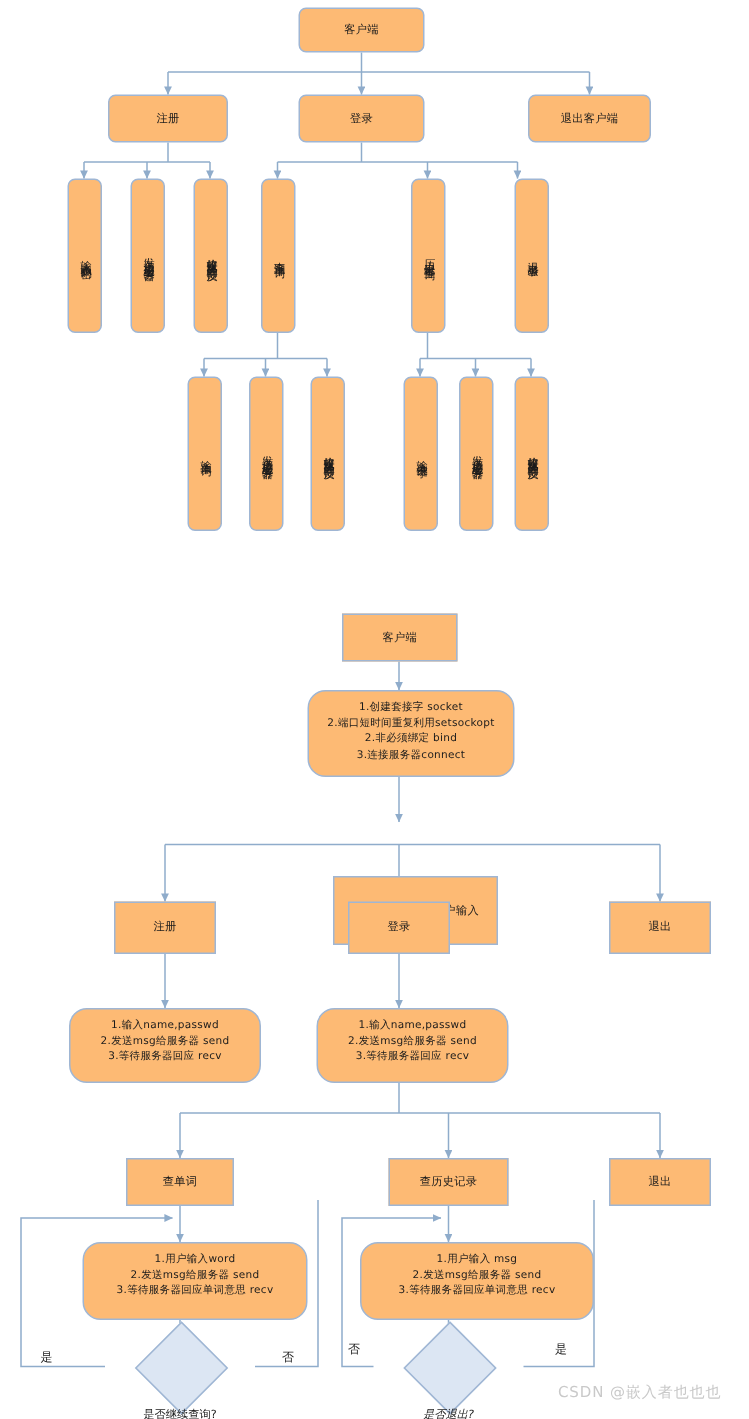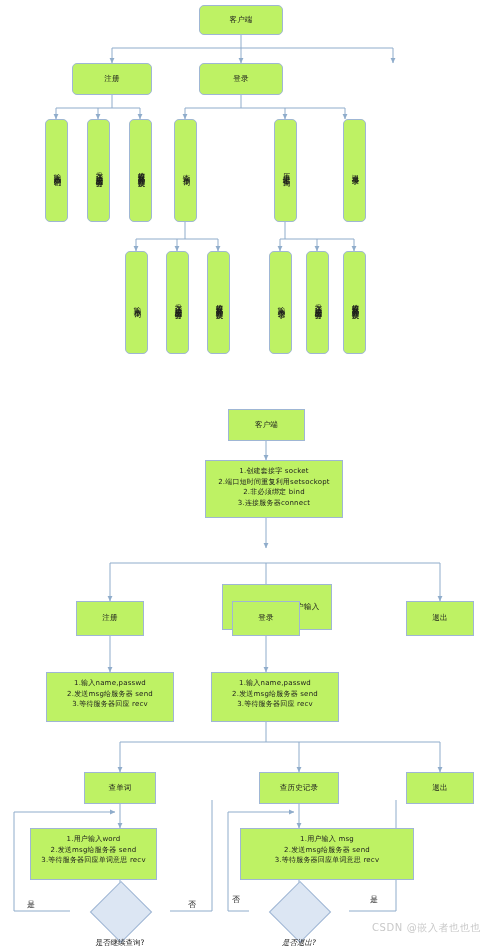--- a/index.html
+++ b/index.html
@@ -6,34 +6,34 @@
   body{
     font-family:"DejaVu Sans","Liberation Sans",sans-serif;
     width:499px;height:946px;position:relative;overflow:hidden;
   }
   #stage{position:relative;width:499px;height:946px;}
   svg#wires{position:absolute;left:0;top:0;width:499px;height:946px;pointer-events:none;}
 
   .node{
     position:absolute;
     box-sizing:border-box;
-    background:#bef264;
+    background:#fdba74;
     border:1px solid #9fb6d4;
     color:#1b1b1b;
     display:flex;align-items:center;justify-content:center;
     text-align:center;
     font-size:7.5px;
     line-height:1.45;
     letter-spacing:.2px;
     z-index:2;
   }
   .node.round{border-radius:5px;}
   
   .node.vert{writing-mode:vertical-rl;text-orientation:upright;letter-spacing:1.2px;}
-  .node.multi{font-size:7px;line-height:1.5;display:block;padding:5px 3px 0 3px;}
+  .node.multi{font-size:7px;line-height:1.5;display:block;padding:5px 3px 0 3px;border-radius:12px;}
 
   .diamond{
     position:absolute;z-index:2;
     background:#dce6f3;border:1px solid #9fb6d4;
     transform:rotate(45deg);
   }
   .diamond-label{
     position:absolute;z-index:3;
     display:flex;align-items:center;justify-content:center;
     font-size:7.5px;color:#1b1b1b;text-align:center;margin-top:32px;
@@ -123,20 +123,21 @@
       <path d="M349,911 L396,911 L396,800"></path>
     </g>
   </svg>
 
   <div class="node round" style="left:199px;top:5px;width:84px;height:30px;">客户端</div>
 
   <div class="node round" style="left:72px;top:63px;width:80px;height:32px;">注册</div>
 
   <div class="node round" style="left:199px;top:63px;width:84px;height:32px;">登录</div>
 
+  <div class="node round" style="left:352px;top:63px;width:82px;height:32px;">退出客户端</div>
 
   <div class="node round vert" style="left:45px;top:119px;width:23px;height:103px;">输入账户密码</div>
   <div class="node round vert" style="left:87px;top:119px;width:23px;height:103px;">发送消息给服务器</div>
   <div class="node round vert" style="left:129px;top:119px;width:23px;height:103px;">接收服务器的反馈</div>
 
   <div class="node round vert" style="left:174px;top:119px;width:23px;height:103px;">查询单词</div>
   <div class="node round vert" style="left:274px;top:119px;width:23px;height:103px;">历史记录查询</div>
   <div class="node round vert" style="left:343px;top:119px;width:23px;height:103px;">退出登录</div>
 
   <div class="node round vert" style="left:125px;top:251px;width:23px;height:103px;">输入单词</div>
@@ -164,24 +165,24 @@
 2.发送msg给服务器 send
 3.等待服务器回应 recv</div>
   <div class="node multi" style="left:211px;top:672px;width:128px;height:50px;white-space:pre-line;">1.输入name,passwd
 2.发送msg给服务器 send
 3.等待服务器回应 recv</div>
 
   <div class="node" style="left:84px;top:772px;width:72px;height:32px;">查单词</div>
   <div class="node" style="left:259px;top:772px;width:80px;height:32px;">查历史记录</div>
   <div class="node" style="left:406px;top:772px;width:68px;height:32px;">退出</div>
 
-  <div class="node multi" style="left:30px;top:828px;width:127px;height:52px;white-space:pre-line;">1.用户输入word
+  <div class="node multi" style="left:55px;top:828px;width:150px;height:52px;white-space:pre-line;">1.用户输入word
 2.发送msg给服务器 send
 3.等待服务器回应单词意思 recv</div>
-  <div class="node multi" style="left:240px;top:828px;width:174px;height:52px;white-space:pre-line;">1.用户输入 msg
+  <div class="node multi" style="left:240px;top:828px;width:156px;height:52px;white-space:pre-line;">1.用户输入 msg
 2.发送msg给服务器 send
 3.等待服务器回应单词意思 recv</div>
 
   <div class="diamond" style="left:99px;top:890px;width:42px;height:42px;"></div>
   <div class="diamond-label" style="left:70px;top:901px;width:100px;height:20px;">是否继续查询?</div>
 
   <div class="diamond" style="left:278px;top:890px;width:42px;height:42px;"></div>
   <div class="diamond-label" style="left:254px;top:901px;width:90px;height:20px;font-style:italic;">是否退出?</div>
 
   <div class="edge-label" style="left:27px;top:899px;">是</div>

